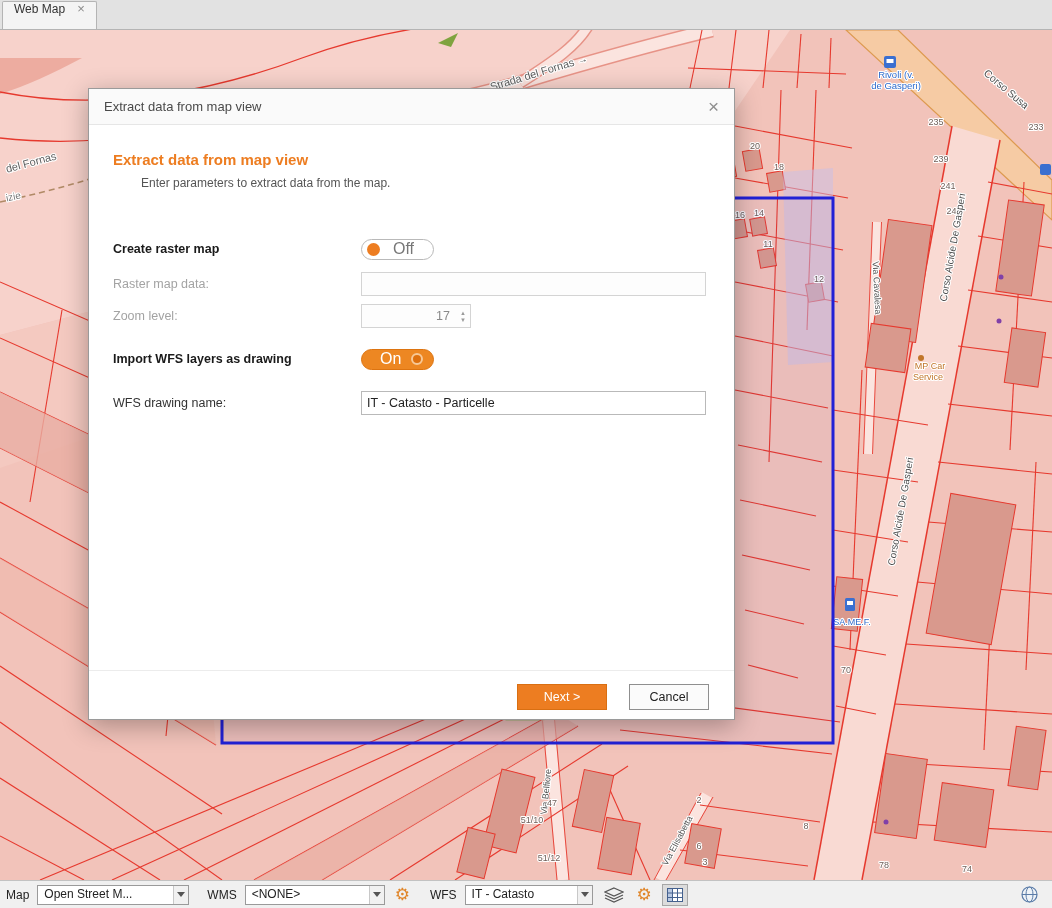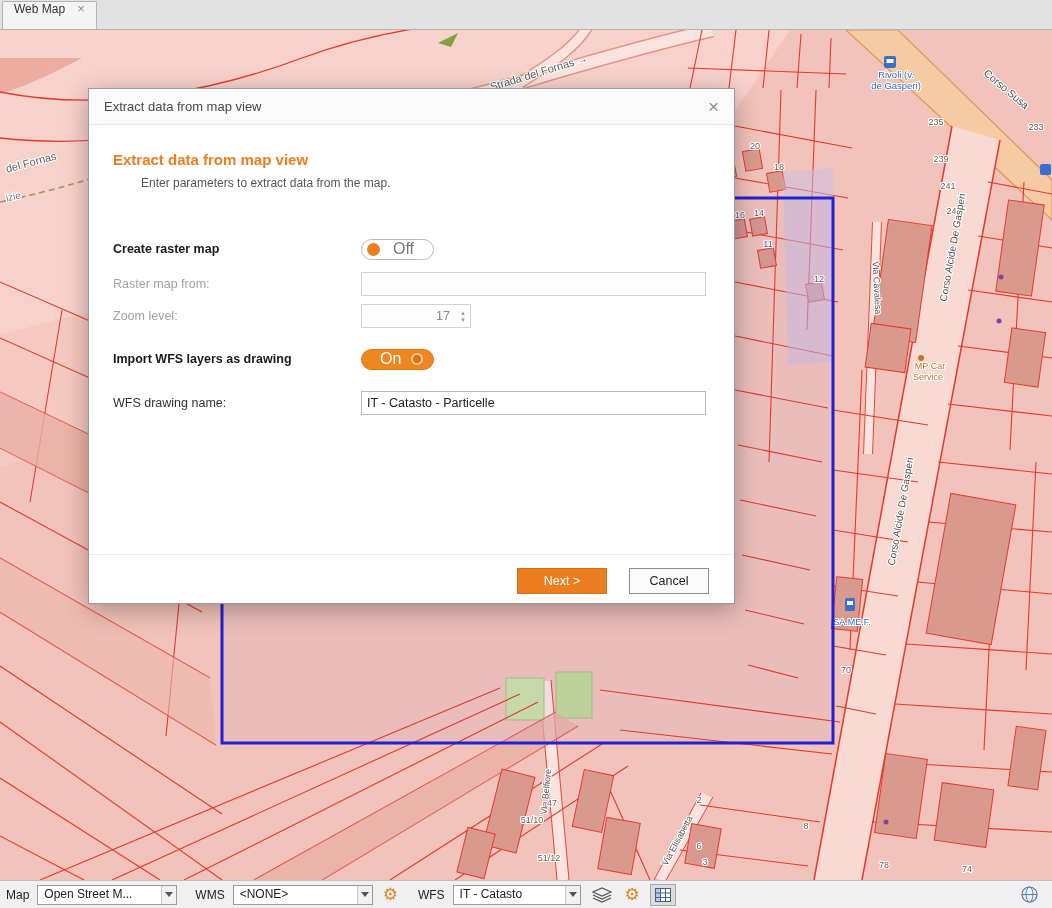--- a/index.html
+++ b/index.html
@@ -9,21 +9,21 @@
   
   .tabbar{position:absolute;top:0;left:0;right:0;height:30px;background:#e2e2e2;border-bottom:1px solid #b4b4b4;display:flex;align-items:flex-end;}
   .tab{height:28px;margin-left:2px;background:#f4f4f4;border:1px solid #b4b4b4;border-bottom:none;display:flex;align-items:flex-start;gap:12px;padding:0 11px;font-size:12px;color:#333;border-radius:2px 2px 0 0;}
   .tab-close{color:#8a8a8a;font-size:13px;cursor:pointer;line-height:1;}
 
   
   .map-area{position:absolute;top:30px;left:0;width:1052px;height:850px;overflow:hidden;background:#f2c3ba;}
   #mapsvg text{font-family:"Liberation Sans",sans-serif;paint-order:stroke;stroke:#ffffff;stroke-width:2.2px;stroke-linejoin:round;}
 
   
-  .dialog{position:absolute;left:88px;top:88px;width:647px;height:516px;background:#ffffff;border:1px solid #9a9a9a;box-shadow:0 6px 24px rgba(0,0,0,.3);}
+  .dialog{position:absolute;left:88px;top:88px;width:647px;height:632px;background:#ffffff;border:1px solid #9a9a9a;box-shadow:0 6px 24px rgba(0,0,0,.3);}
   .dlg-titlebar{height:36px;background:#fafafa;border-bottom:1px solid #e6e6e6;display:flex;align-items:center;padding:0 15px;}
   .dlg-title{font-size:13px;color:#4a4a4a;flex:1;}
   .dlg-close{font-size:19px;color:#8f8f8f;cursor:pointer;line-height:1;}
   .dlg-heading{position:absolute;left:24px;top:62px;font-size:15px;font-weight:bold;color:#ed7d21;}
   .dlg-subtitle{position:absolute;left:52px;top:87px;font-size:12px;color:#555;}
   .dlg-form{position:absolute;left:24px;top:148px;right:26px;}
   .frow{display:flex;align-items:center;height:24px;}
   .m1{margin-bottom:11px}.m2{margin-bottom:8px}.m3{margin-bottom:19px}.m4{margin-bottom:20px}
   .flabel{width:248px;font-size:12.5px;color:#333;}
   .flabel.bold{font-weight:bold;color:#1a1a1a;}
@@ -46,21 +46,21 @@
   .btn-next{width:90px;background:#ed7d21;border:1px solid #d96f12;color:#fff;}
   .btn-cancel{width:80px;background:#fbfbfb;border:1px solid #8f8f8f;color:#222;}
 
   
   .statusbar{position:absolute;left:0;bottom:0;width:1052px;height:28px;background:#f0f0f0;border-top:1px solid #c2c2c2;display:flex;align-items:center;padding:0 6px;gap:8px;font-size:12px;}
   .sb-label{font-weight:normal;color:#222;}
   .sb-combo{height:20px;background:#fff;border:1px solid #9a9a9a;display:flex;align-items:stretch;cursor:pointer;}
   .sb-combo-text{padding:1px 6px 0;flex:1;font-size:12px;color:#222;white-space:nowrap;overflow:hidden;}
   .sb-combo-btn{width:15px;border-left:1px solid #c8c8c8;display:flex;align-items:center;justify-content:center;background:#f1f1f1;}
   .caret{width:0;height:0;border-left:4px solid transparent;border-right:4px solid transparent;border-top:5px solid #555;}
-  .combo-map{width:140px}.combo-wms{width:140px}.combo-wfs{width:128px}
+  .combo-map{width:152px}.combo-wms{width:140px}.combo-wfs{width:128px}
   .sb-gear{color:#e0862a;font-size:17px;line-height:1;cursor:pointer;margin:0 2px;}
   .sb-iconbtn{width:26px;height:22px;display:flex;align-items:center;justify-content:center;cursor:pointer;border:1px solid transparent;}
   .sb-iconbtn.pressed{background:#dcdcdc;border:1px solid #a6a6a6;}
   .sb-globe{margin-left:auto;margin-right:4px;}
   .ml10{margin-left:10px}
 </style>
 </head>
 <body>
 
 <div class="app">
@@ -278,21 +278,21 @@
 
     <div class="dlg-form">
       <div class="frow m1">
         <span class="flabel bold">Create raster map</span>
         <div class="toggle off">
           <span class="knob"></span>
           <span class="tlabel">Off</span>
         </div>
       </div>
       <div class="frow m2">
-        <span class="flabel disabled">Raster map from:</span>
+        <span class="flabel disabled">Raster map data:</span>
         <input class="input-text" type="text" disabled="" style="">
       </div>
       <div class="frow m3">
         <span class="flabel disabled">Zoom level:</span>
         <div class="spinbox">
           <span class="spin-value">17</span>
           <span class="spin-arrows">
             <span>▲</span>
             <span>▼</span>
           </span>

